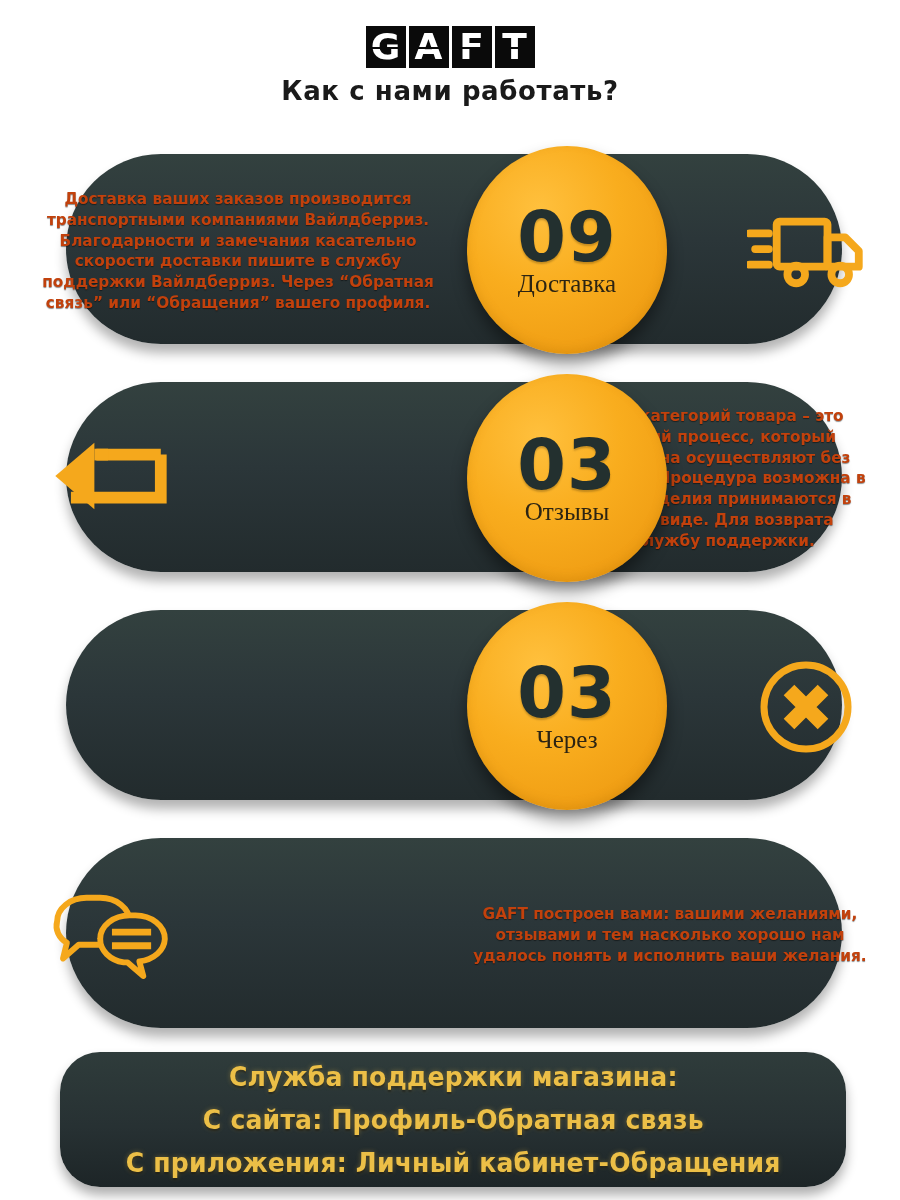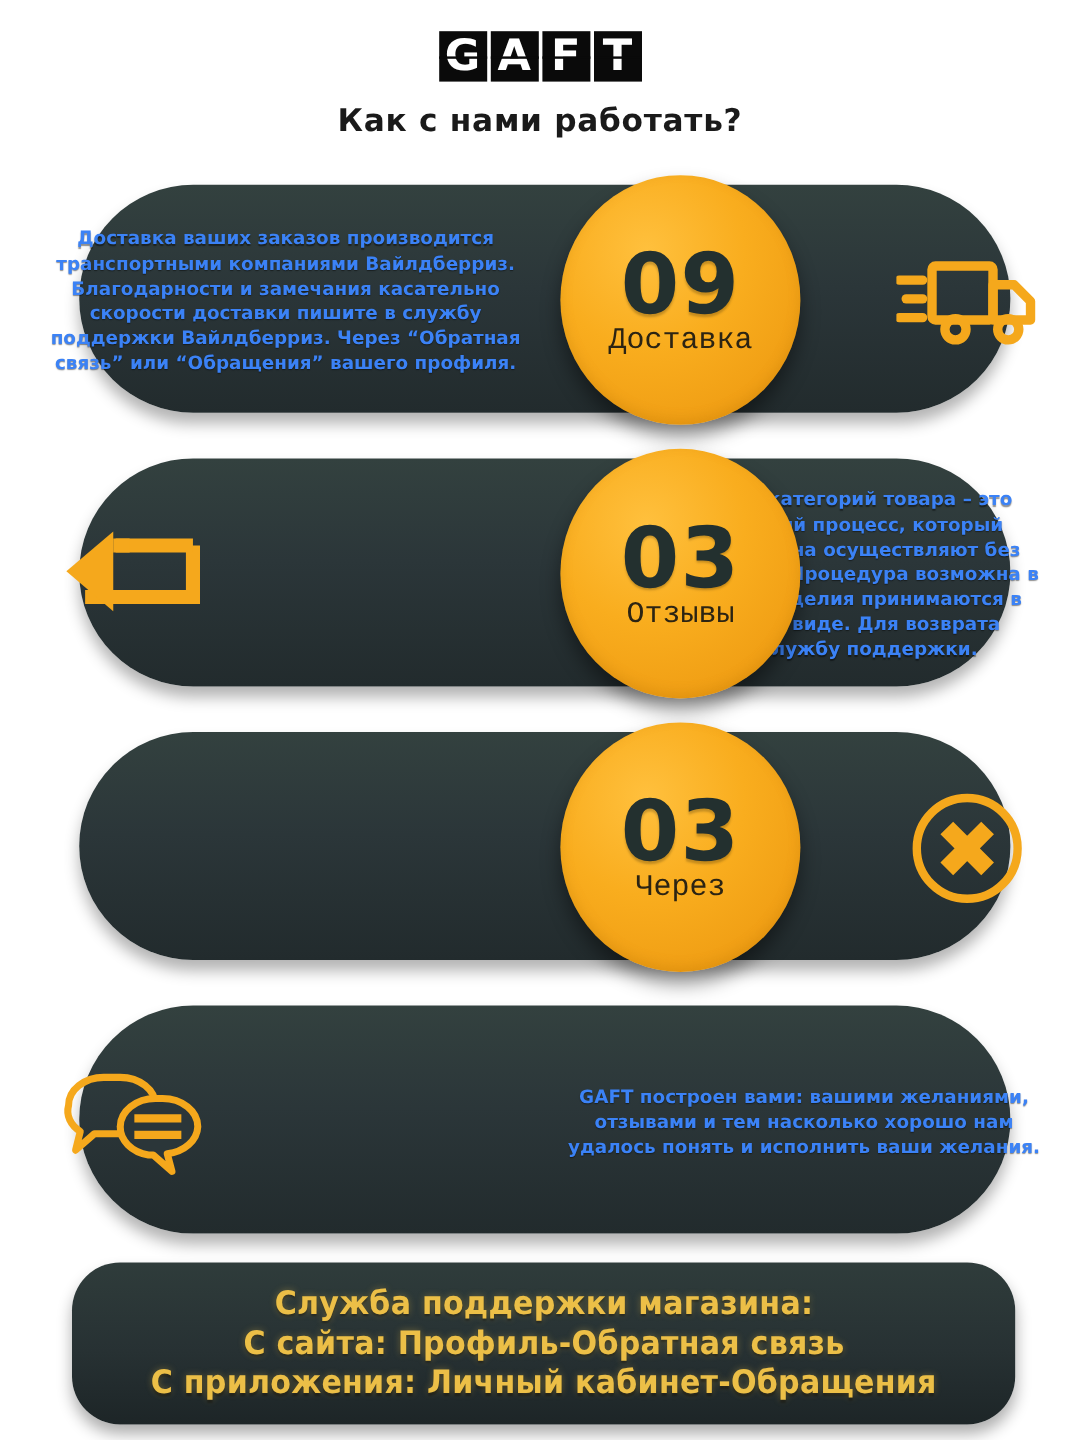--- a/index.html
+++ b/index.html
@@ -55,21 +55,20 @@
     
     content: "";
     position: absolute;
     left: 0; right: 0;
     top: 50%;
     height: 2px;
     background: #0a0a0a;
   }
 
   .subtitle {
-    margin-top: 10px;
     font-size: 26px;
     font-weight: 600;
     color: #1a1a1a;
     letter-spacing: 0.6px;
     font-family: "DejaVu Sans", sans-serif;
   }
 
   
   .row {
     position: absolute;
@@ -87,21 +86,21 @@
     background: linear-gradient(180deg, #33413f 0%, #2b3639 45%, #222b2d 100%);
     border-radius: 96px;
     box-shadow: 0 9px 12px rgba(0,0,0,0.30);
   }
 
   .panel-text {
     position: absolute;
     top: 50%;
     transform: translateY(-50%);
     width: 400px;
-    color: #3b82f6;
+    color: #c2410c;
     font-size: 15.3px;
     line-height: 1.36;
     text-align: center;
     font-weight: bold;
     font-family: "DejaVu Sans", sans-serif;
     text-shadow: 0 1px 1px rgba(0,0,0,0.45);
   }
   .text-left  { left: 38px; }
   .text-right { right: 30px; }
 
@@ -143,40 +142,40 @@
     letter-spacing: 1px;
     font-family: "DejaVu Sans", sans-serif;
     text-shadow: 0 2px 2px rgba(0,0,0,0.22);
   }
 
   .badge-label {
     font-size: 25px;
     color: #2c2413;
     line-height: 1.02;
     margin-top: 0;
-    font-family: Liberation Mono, monospace;
+    font-family: Liberation Serif, serif;
     text-align: right;
   }
   .badge-label.small { font-size: 23px; }
 
   
   .footer {
     position: absolute;
     left: 60px;
     top: 1052px;
     width: 786px;
     height: 135px;
     background: linear-gradient(180deg, #2f3c3b 0%, #273133 55%, #1d2527 100%);
     border-radius: 40px;
     box-shadow: 0 8px 12px rgba(0,0,0,0.32);
     display: flex;
     flex-direction: column;
     align-items: center;
     justify-content: center;
-    gap: 2px;
+    gap: 12px;
   }
 
   .footer-line {
     color: #ecbf47;
     font-weight: bold;
     font-family: "DejaVu Sans", sans-serif;
     text-shadow: 0 0 6px rgba(236,191,71,0.35), 0 2px 2px rgba(0,0,0,0.5);
     letter-spacing: 0.2px;
     white-space: nowrap;
     transform: scaleX(0.93);

